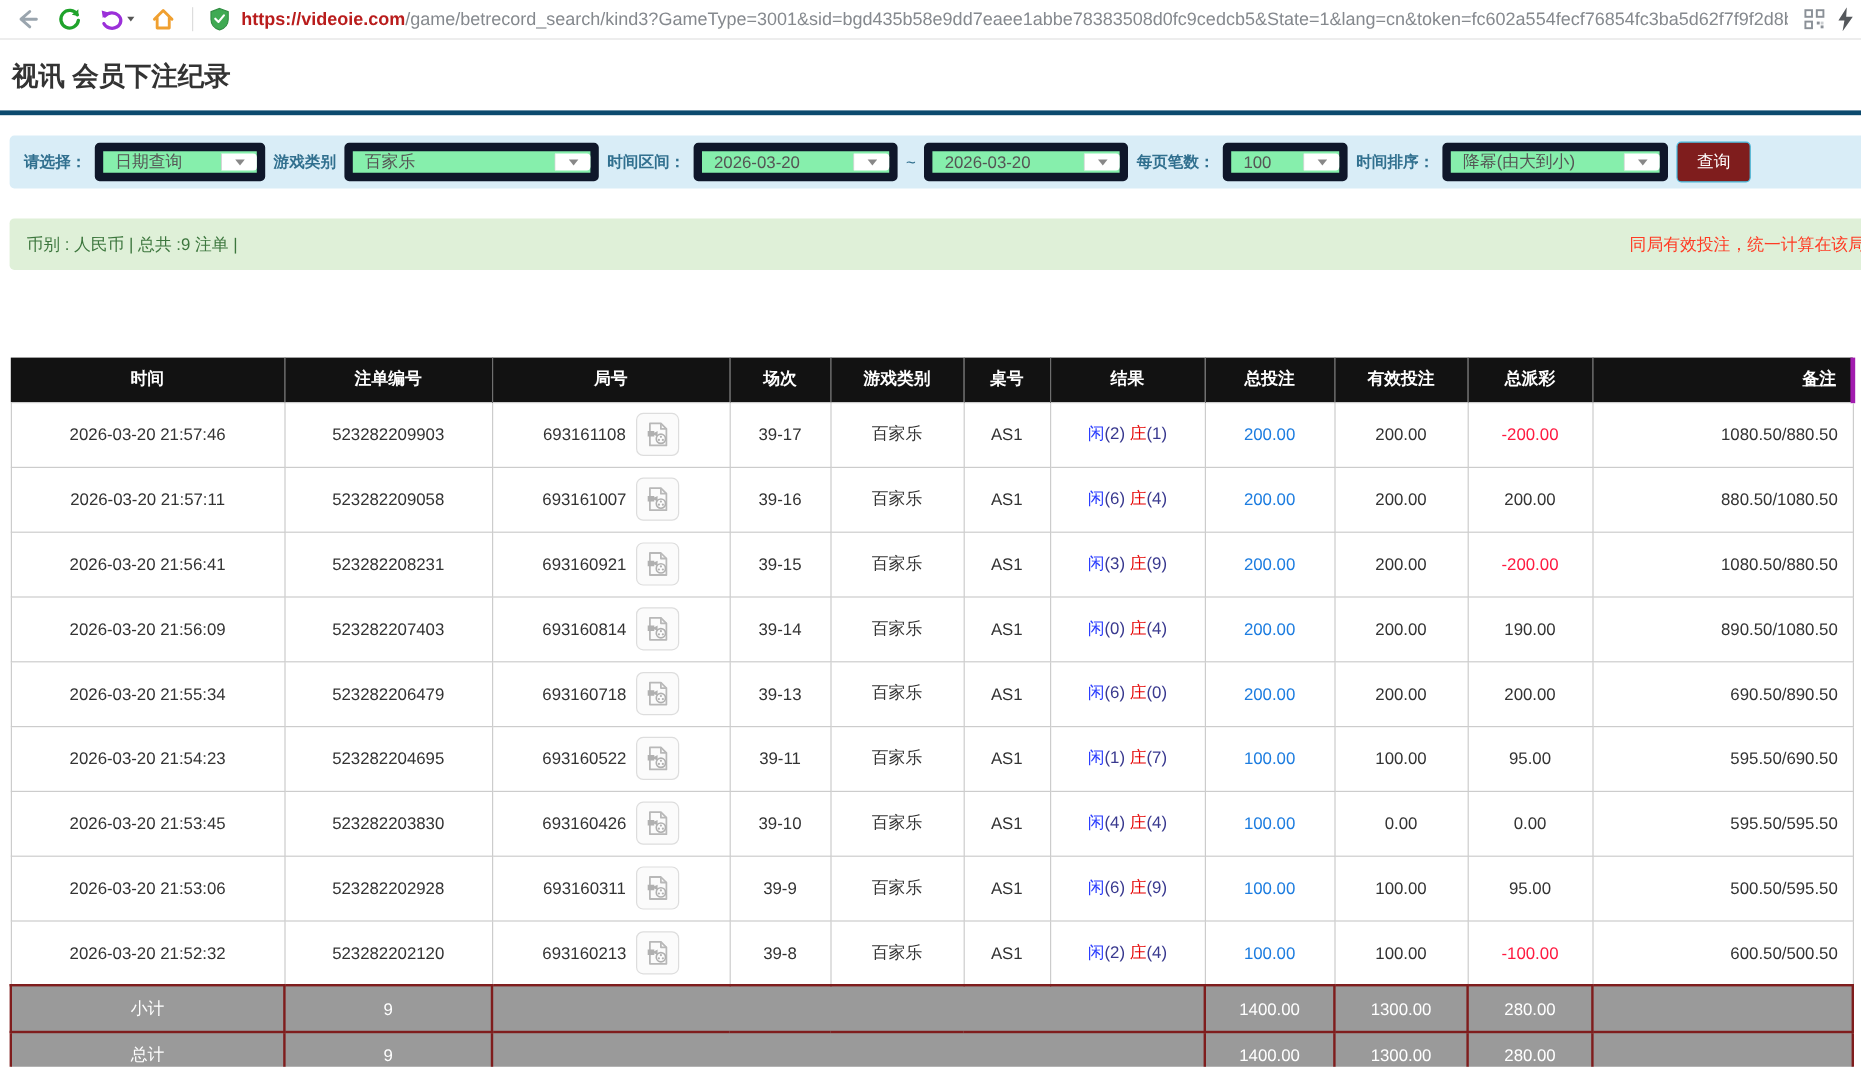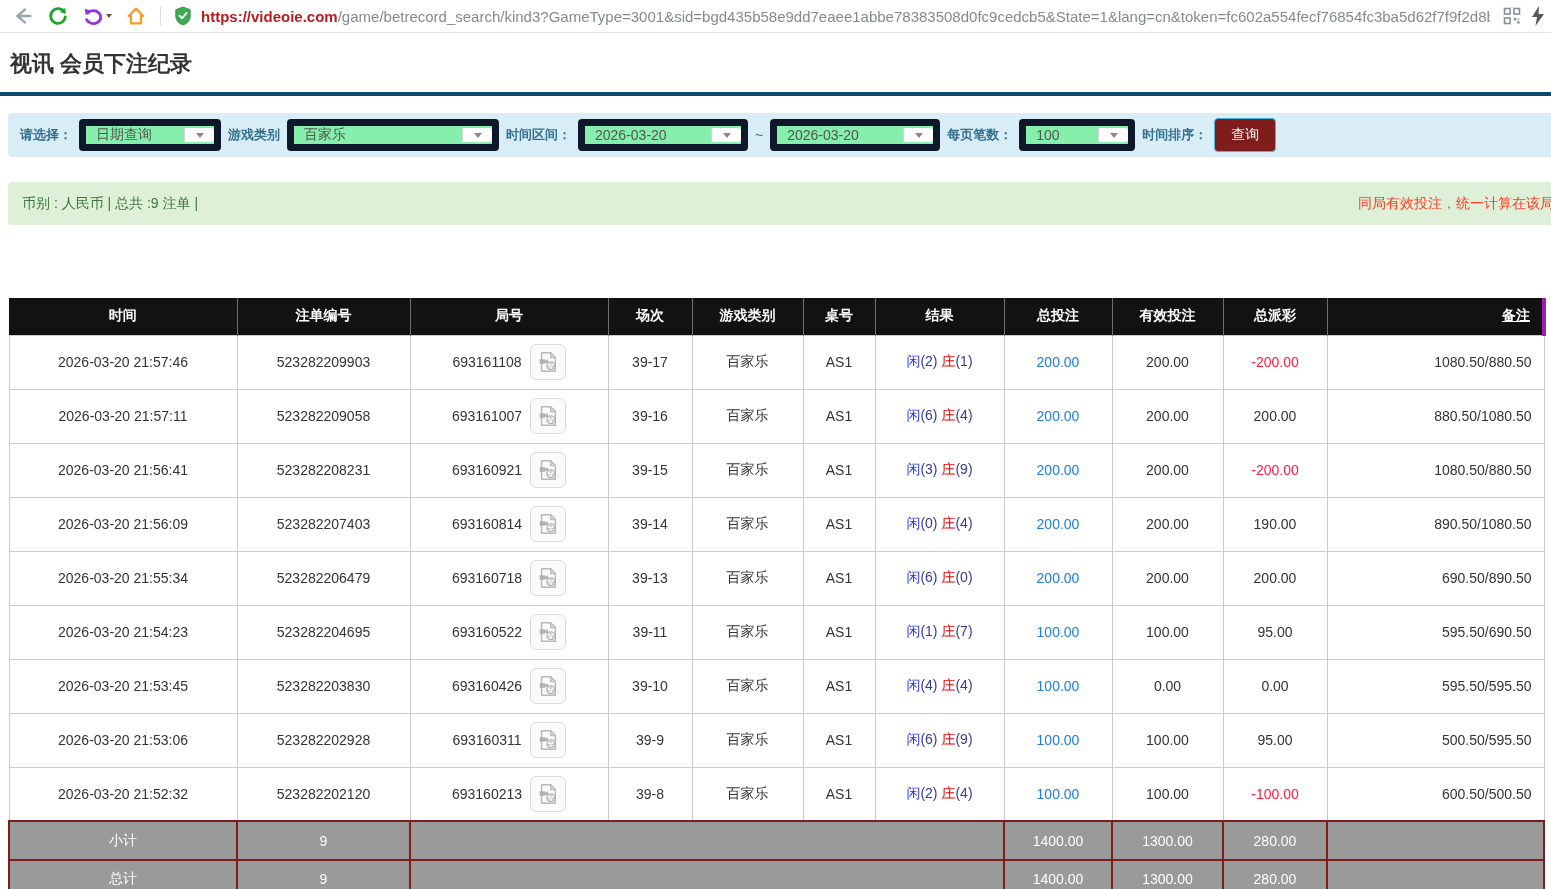--- a/index.html
+++ b/index.html
@@ -149,27 +149,33 @@
       </span>
   </div>
   <span class="tilde">~</span>
   <div class="select" style="width:170px">
     <span class="val">2026-03-20</span>
     <span class="arrow-btn">
         <span class="caret"></span>
       </span>
   </div>
   <span class="f-label">每页笔数：</span>
-  <div class="select" style="width:116px">
+  <div class="select" style="width:104px">
     <span class="val">100</span>
     <span class="arrow-btn">
         <span class="caret"></span>
       </span>
   </div>
   <span class="f-label">时间排序：</span>
+  <div class="select" style="width:188px">
+    <span class="val">降幂(由大到小)</span>
+    <span class="arrow-btn">
+        <span class="caret"></span>
+      </span>
+  </div>
   <button class="btn-search">查询</button>
 </div>
 
 <div class="summary-bar">
   <span class="summary-left">币别 : 人民币 | 总共 :9 注单 |</span>
   <span class="summary-right">同局有效投注，统一计算在该局</span>
 </div>
 
 <table class="records">
   <colgroup>

